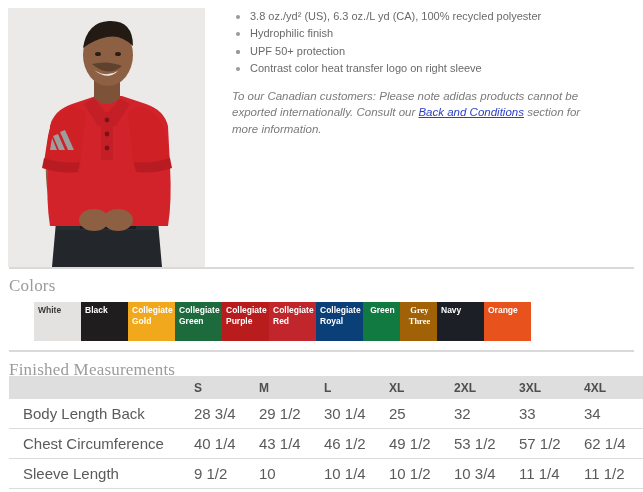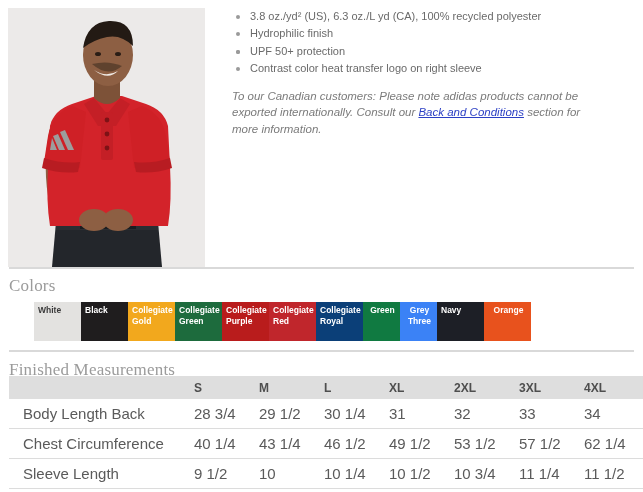--- a/index.html
+++ b/index.html
@@ -257,28 +257,28 @@
   </div>
   <div class="swatch" style="background: rgb(192, 38, 44);">
     <span class="sw-label" style="color: rgb(255, 255, 255);">Collegiate Red</span>
   </div>
   <div class="swatch" style="background: rgb(11, 63, 120);">
     <span class="sw-label" style="color: rgb(255, 255, 255);">Collegiate Royal</span>
   </div>
   <div class="swatch narrow" style="background: rgb(16, 122, 65);">
     <span class="sw-label" style="color: rgb(255, 255, 255);">Green</span>
   </div>
-  <div class="swatch narrow" style="background: #3b82f6;">
+  <div class="swatch narrow" style="background: #a16207; font-family: Liberation Serif, serif;">
     <span class="sw-label" style="color: rgb(255, 255, 255);">Grey Three</span>
   </div>
   <div class="swatch" style="background: rgb(29, 31, 38);">
     <span class="sw-label" style="color: rgb(255, 255, 255);">Navy</span>
   </div>
   <div class="swatch" style="background: rgb(232, 82, 29);">
-    <span class="sw-label" style="color: rgb(255, 255, 255); text-align: center;">Orange</span>
+    <span class="sw-label" style="color: rgb(255, 255, 255);">Orange</span>
   </div>
 </div>
 
 <div class="divider" style="position:absolute; left:0; right:0; top:350px;"></div>
 <div class="section-heading" style="position:absolute; left:0; top:353px;">Finished Measurements</div>
 
 <div class="meas-wrap">
   <table class="meas">
     <thead>
       <tr>
@@ -291,21 +291,21 @@
         <th class="col-size">3XL</th>
         <th class="col-size">4XL</th>
       </tr>
     </thead>
     <tbody>
       <tr>
         <td class="col-label">Body Length Back</td>
         <td>28 3/4</td>
         <td>29 1/2</td>
         <td>30 1/4</td>
-        <td>31</td>
+        <td>25</td>
         <td>32</td>
         <td>33</td>
         <td>34</td>
       </tr>
       <tr>
         <td class="col-label">Chest Circumference</td>
         <td>40 1/4</td>
         <td>43 1/4</td>
         <td>46 1/2</td>
         <td>49 1/2</td>

